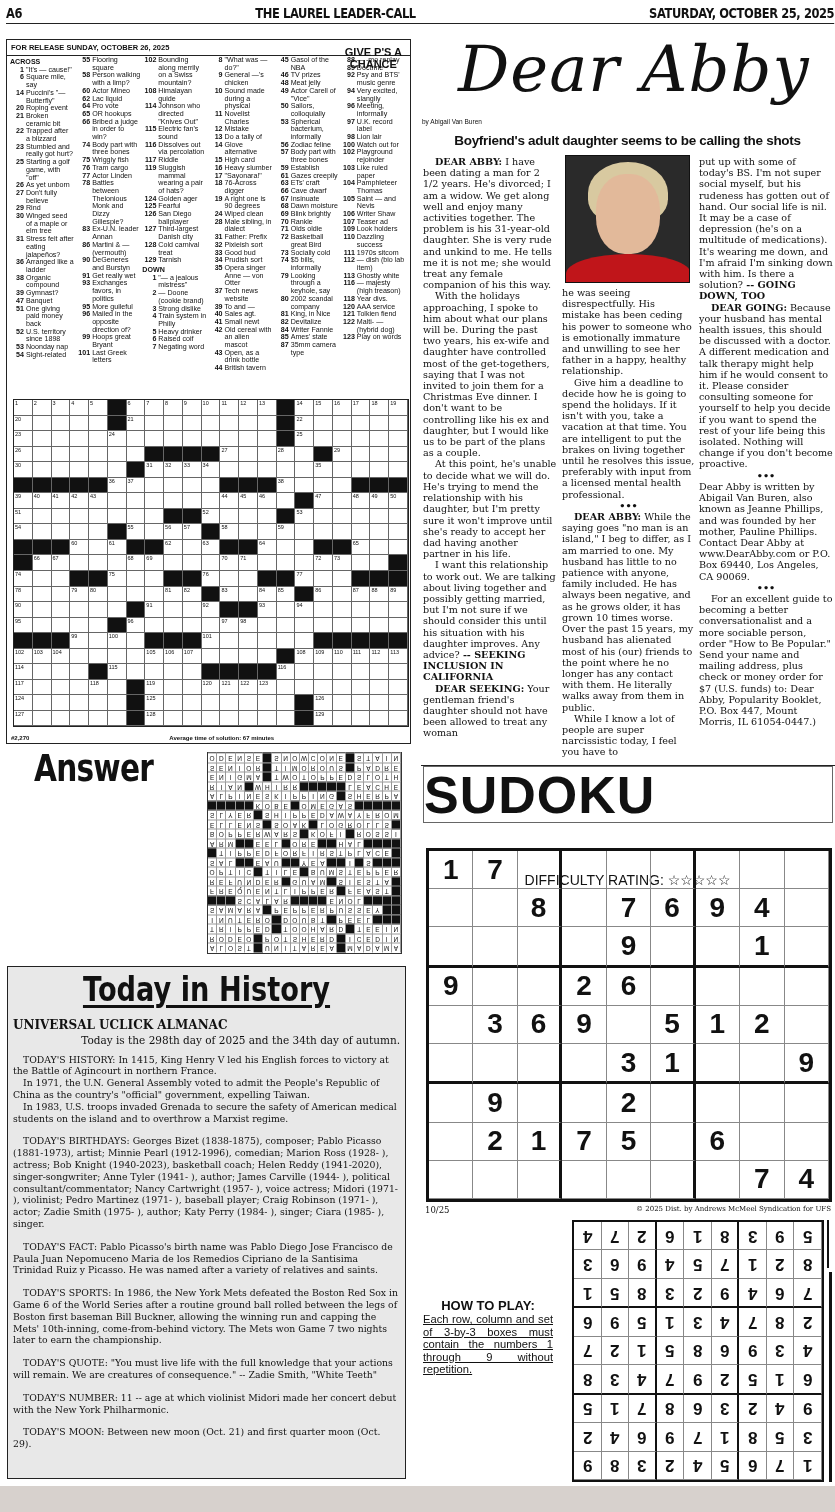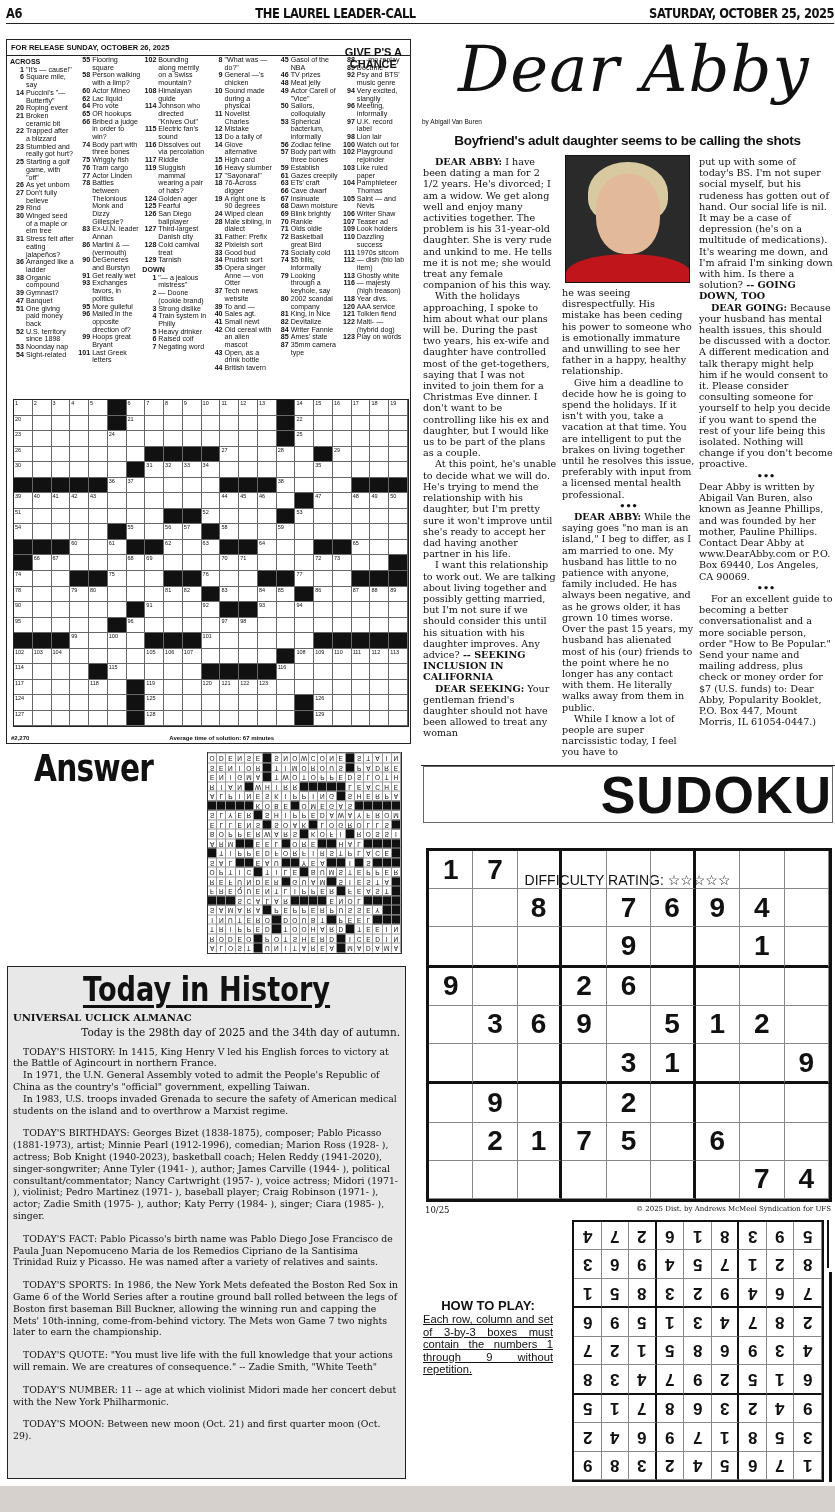--- a/index.html
+++ b/index.html
@@ -41,21 +41,21 @@
   .photo .hair { position: absolute; left: 22px; top: 6px; width: 80px; height: 62px; border-radius: 50% 50% 40% 40%; background: #d8c9a0; }
   .photo .shirt { position: absolute; left: 0; top: 98px; width: 125px; height: 40px; background: #c0151a; border-radius: 50% 50% 0 0; }
 
   
   .ans-title { position: absolute; left: 34px; top: 746px; font-family: "DejaVu Sans", sans-serif; font-weight: bold; font-size: 38px; transform: scaleX(0.78); transform-origin: left; letter-spacing: -1px; }
   .ans-grid { position: absolute; left: 207px; top: 752px; width: 195px; display: grid; grid-template-columns: repeat(21, 1fr); border: 1px solid #333; }
   .acell { height: 9.5px; border-right: 0.4px solid #999; border-bottom: 0.4px solid #999; font-size: 6.5px; line-height: 9.5px; text-align: center; transform: scaleY(-1); }
   .acell.b { background: #111; }
 
   
-  .sd-banner { position: absolute; left: 423px; top: 766px; width: 410px; height: 57px; border: 1.5px solid #666; text-align: right; font-weight: bold; font-size: 52px; line-height: 57px; letter-spacing: 1px; }
+  .sd-banner { position: absolute; left: 423px; top: 766px; width: 410px; height: 57px; border: 1.5px solid #666; text-align: left; font-weight: bold; font-size: 52px; line-height: 57px; letter-spacing: 1px; }
   .sd-diff { position: absolute; left: 420px; width: 415px; top: 872px; text-align: center; font-size: 14px; }
   .sd-grid { position: absolute; left: 426px; top: 848px; width: 406px; height: 354px; display: grid; grid-template-columns: repeat(9, 1fr); border: 3px solid #111; }
   .sd-cell { border-right: 1px solid #888; border-bottom: 1px solid #888; font-weight: bold; font-size: 28px; display: flex; align-items: center; justify-content: center; }
   .sd-cell.br { border-right: 3px solid #111; }
   .sd-cell.bb { border-bottom: 3px solid #111; }
   .sd-foot { position: absolute; left: 425px; right: 4px; top: 1205px; font-family: "DejaVu Serif", serif; font-size: 7px; display: flex; justify-content: space-between; }
   .sd-foot .date { font-size: 8.5px; }
   .howto { position: absolute; left: 423px; top: 1298px; width: 130px; }
   .howto h4 { text-align: center; font-size: 13px; }
   .howto p { font-size: 11.2px; line-height: 12.5px; text-align: justify; text-decoration: underline; }
@@ -64,21 +64,21 @@
   .sd-ans .sd-cell span { transform: rotate(180deg); display: inline-block; }
   .sd-ans .sd-cell.br { border-right: 2px solid #111; }
   .sd-ans .sd-cell.bb { border-bottom: 2px solid #111; }
   .sd-ans-rail { position: absolute; left: 827px; top: 1220px; width: 2px; height: 48px; background: #111; }
   .sd-ans-rail2 { position: absolute; left: 829px; top: 1272px; width: 3px; height: 210px; background: #111; }
   .sd-rule { position: absolute; left: 421px; top: 765px; width: 414px; border-top: 1.5px solid #222; }
 
   
   .tih { position: absolute; left: 7px; top: 966px; width: 399px; height: 513px; border: 1.5px solid #222; background: #e8e8e8; font-family: "DejaVu Serif", serif; font-size: 9.3px; line-height: 11.8px; padding: 2px 5px 0 5px; }
   .tih-title { text-align: center; font-family: "DejaVu Sans", sans-serif; font-weight: bold; font-size: 34px; line-height: 40px; transform: scaleX(0.8); text-decoration: underline; text-underline-offset: 4px; margin-bottom: 2px; }
-  .tih h5 { font-size: 10px; font-weight: bold; margin: 3px 0 3px; }
+  .tih h5 { font-size: 12px; font-weight: bold; margin: 11px 0 3px; }
   .tih .lead { font-size: 10.5px; margin-bottom: 7px; text-align: right; }
   .tih p { text-indent: 10px; }
   .tih .gap { height: 11px; }
 
   .bottom-bar { position: absolute; left: 0; right: 0; top: 1486px; height: 26px; background: #d7d1cd; }
 </style>
 </head>
 <body>
 
 <div class="masthead">

